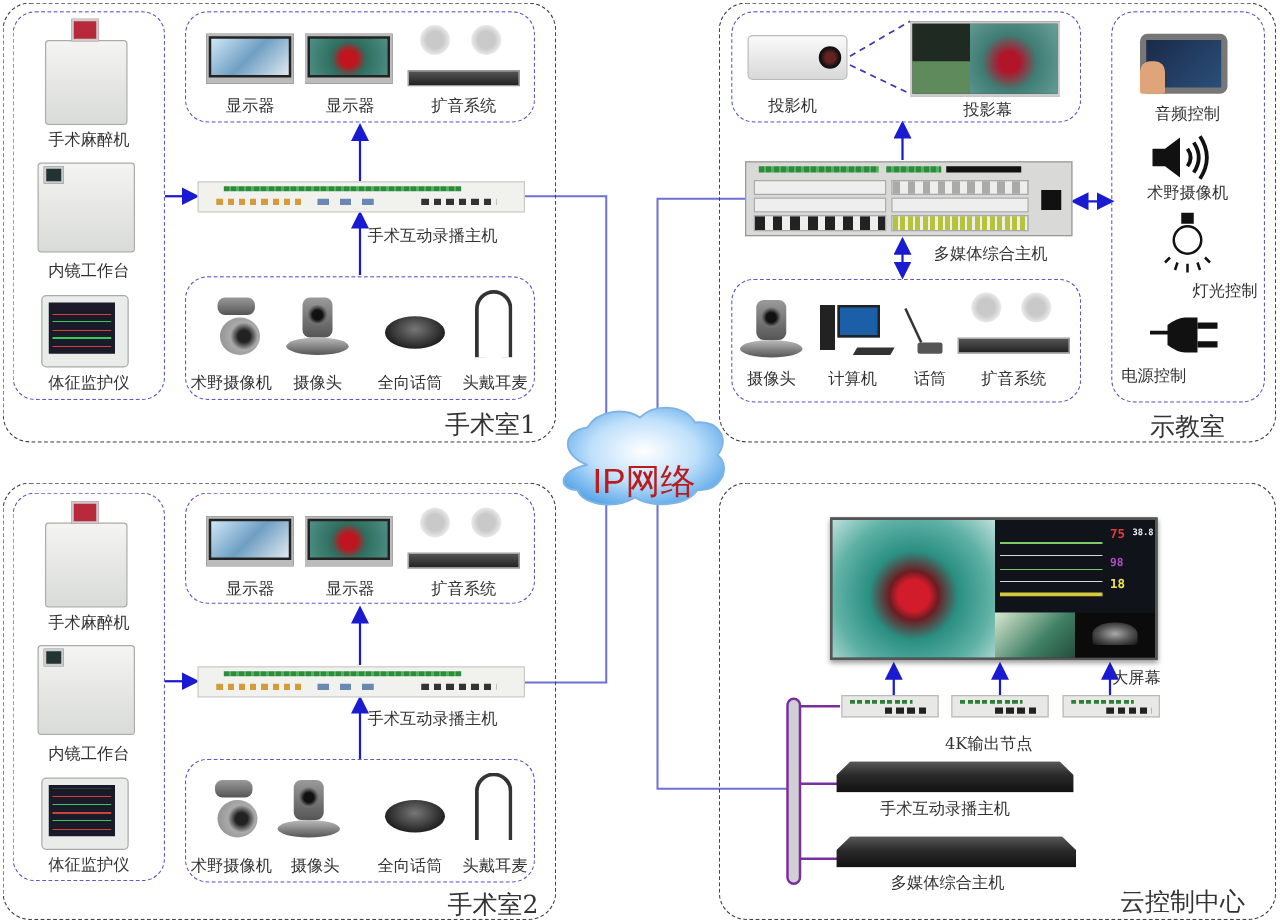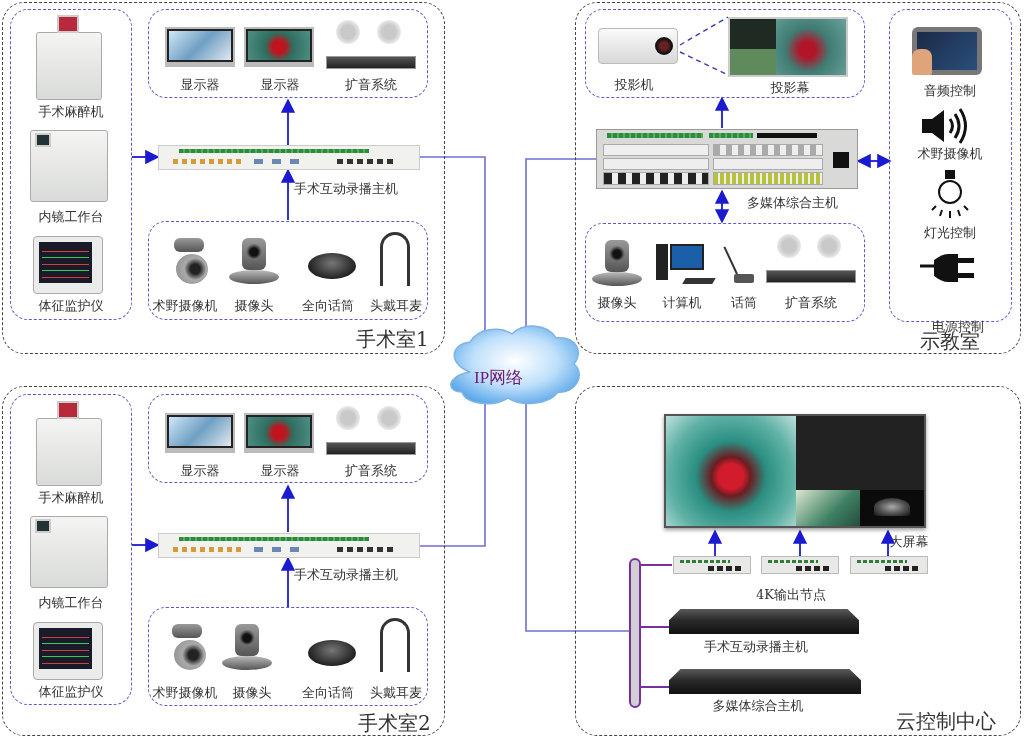--- a/index.html
+++ b/index.html
@@ -31,21 +31,21 @@
   .ptz { position:absolute; }
   .ptz .head { position:absolute; background: linear-gradient(#9a9a9a,#555); border-radius: 6px; }
   .ptz .lens { position:absolute; border-radius:50%; background: radial-gradient(circle,#111 35%,#666 60%,#aaa); }
   .ptz .base { position:absolute; background: linear-gradient(#bbb,#555); border-radius: 50%; }
   .puck { position:absolute; border-radius:50%; background: radial-gradient(ellipse at 50% 40%,#777,#222 70%); }
   .server { position:absolute; background: linear-gradient(180deg,#5a5a5a 0,#2a2a2a 45%,#111 100%); clip-path: polygon(6% 0,94% 0,100% 45%,100% 100%,0 100%,0 45%); }
   .node { position:absolute; width: 78px; height: 18px; background:#e8e8e6; border:1px solid #bbb; }
   .node::before { content:""; position:absolute; left:6px; top:3px; width:50px; height:3px; background: repeating-linear-gradient(90deg,#2e7d39 0 4px,transparent 4px 6px); }
   .node::after { content:""; position:absolute; left:34px; top:9px; width:36px; height:5px; background: repeating-linear-gradient(90deg,#222 0 6px,transparent 6px 9px); }
   .bigscreen { position:absolute; background:#222; border: 2px solid #555; box-shadow: 0 2px 4px rgba(0,0,0,.4); }
-  .cloud-text { position:absolute; font-size: 17px; color: #701a75; font-family: Liberation Serif, serif; white-space: nowrap; }
+  .cloud-text { position:absolute; font-size: 28px; color: #b91c1c; font-family: Liberation Sans, sans-serif; white-space: nowrap; }
 </style>
 </head>
 <body>
 
 <svg class="lines" viewBox="0 0 1024 739">
   <defs>
     <marker id="ah" markerWidth="8" markerHeight="8" refX="6" refY="4" orient="auto">
       <path d="M0,0 L8,4 L0,8 z" fill="#1a1ad0"></path>
     </marker>
     <marker id="ahs" markerWidth="8" markerHeight="8" refX="2" refY="4" orient="auto">
@@ -269,33 +269,41 @@
   <path d="M30,11 Q35,18 30,25" stroke="#111" stroke-width="3" fill="none"></path>
   <path d="M35,6 Q43,18 35,30" stroke="#111" stroke-width="3" fill="none"></path>
   <path d="M40,1 Q51,18 40,35" stroke="#111" stroke-width="3" fill="none"></path>
 </svg>
 <div class="lbl" style="left:912px;top:145px;width:76px;">术野摄像机</div>
 <svg class="abs" style="left:926px;top:170px;" width="48" height="50" viewBox="0 0 48 50">
   <rect x="19" y="0" width="10" height="9" fill="#111"></rect>
   <circle cx="24" cy="22" r="11" fill="none" stroke="#111" stroke-width="2"></circle>
   <path d="M10,36 L6,40 M16,40 L14,46 M24,41 L24,48 M32,40 L34,46 M38,36 L42,40" stroke="#111" stroke-width="2"></path>
 </svg>
-<div class="lbl" style="left:912px;top:224px;width:76px;text-align:center;">灯光控制</div>
+<div class="lbl" style="left:942px;top:224px;width:76px;text-align:center;">灯光控制</div>
 <svg class="abs" style="left:918px;top:250px;" width="62" height="36" viewBox="0 0 62 36">
   <path d="M2,16 L18,16" stroke="#111" stroke-width="3"></path>
   <path d="M16,10 Q24,4 30,4 L40,4 L40,32 L30,32 Q24,32 16,26 Z" fill="#111"></path>
   <rect x="40" y="8" width="16" height="5" fill="#111"></rect>
   <rect x="40" y="23" width="16" height="5" fill="#111"></rect>
 </svg>
-<div class="lbl" style="left:920px;top:292px;width:76px;margin-top:26px;">电源控制</div>
+<div class="lbl" style="left:885px;top:292px;width:76px;">电源控制</div>
 <div class="room-title" style="left:920px;top:328px;">示教室</div>
 
 <div class="outer" style="left:575px;top:386px;width:446px;height:350px;"></div>
 <div class="bigscreen" style="left:664px;top:414px;width:262px;height:114px;">
   <div style="position:absolute;left:0;top:0;width:130px;height:110px;background:radial-gradient(circle at 50% 55%,#d21c2c 0 14%,#6c1d22 22%,#2a8f82 40%,#5fb1a5 70%,#bfe0dc);"></div>
+  <div style="position:absolute;left:130px;top:0;width:128px;height:74px;background:#10141a;">
+    <div style="position:absolute;left:4px;top:8px;width:82px;height:46px;background:repeating-linear-gradient(180deg,transparent 0 10px,#7fc96a 10px 11px,transparent 11px 20px,#d7d2e4 20px 21px);"></div>
+    <div style="position:absolute;left:4px;top:58px;width:82px;height:3px;background:#d6c83c;"></div>
+    <div style="position:absolute;left:92px;top:6px;font:bold 10px 'DejaVu Sans Mono',monospace;color:#e23a3a;">75</div>
+    <div style="position:absolute;left:110px;top:6px;font:bold 7px 'DejaVu Sans Mono',monospace;color:#eee;">38.8</div>
+    <div style="position:absolute;left:92px;top:30px;font:bold 9px 'DejaVu Sans Mono',monospace;color:#b44cc8;">98</div>
+    <div style="position:absolute;left:92px;top:46px;font:bold 10px 'DejaVu Sans Mono',monospace;color:#f0e64c;">18</div>
+  </div>
   <div style="position:absolute;left:130px;top:74px;width:64px;height:36px;background:linear-gradient(135deg,#d8e8cf,#3f8064 60%,#264d3e);"></div>
   <div style="position:absolute;left:194px;top:74px;width:64px;height:36px;background:#0b0b0b;">
     <div style="position:absolute;left:14px;top:8px;width:36px;height:18px;border-radius:50% 50% 10% 10%;background:radial-gradient(ellipse,#aaa 0,#555 50%,#111);"></div>
   </div>
 </div>
 <div class="lbl" style="left:884px;top:533px;width:50px;">大屏幕</div>
 <div class="node" style="left:673px;top:556px;"></div>
 <div class="node" style="left:761px;top:556px;"></div>
 <div class="node" style="left:850px;top:556px;"></div>
 <div class="lbl" style="left:746px;top:586px;width:90px;">4K输出节点</div>

